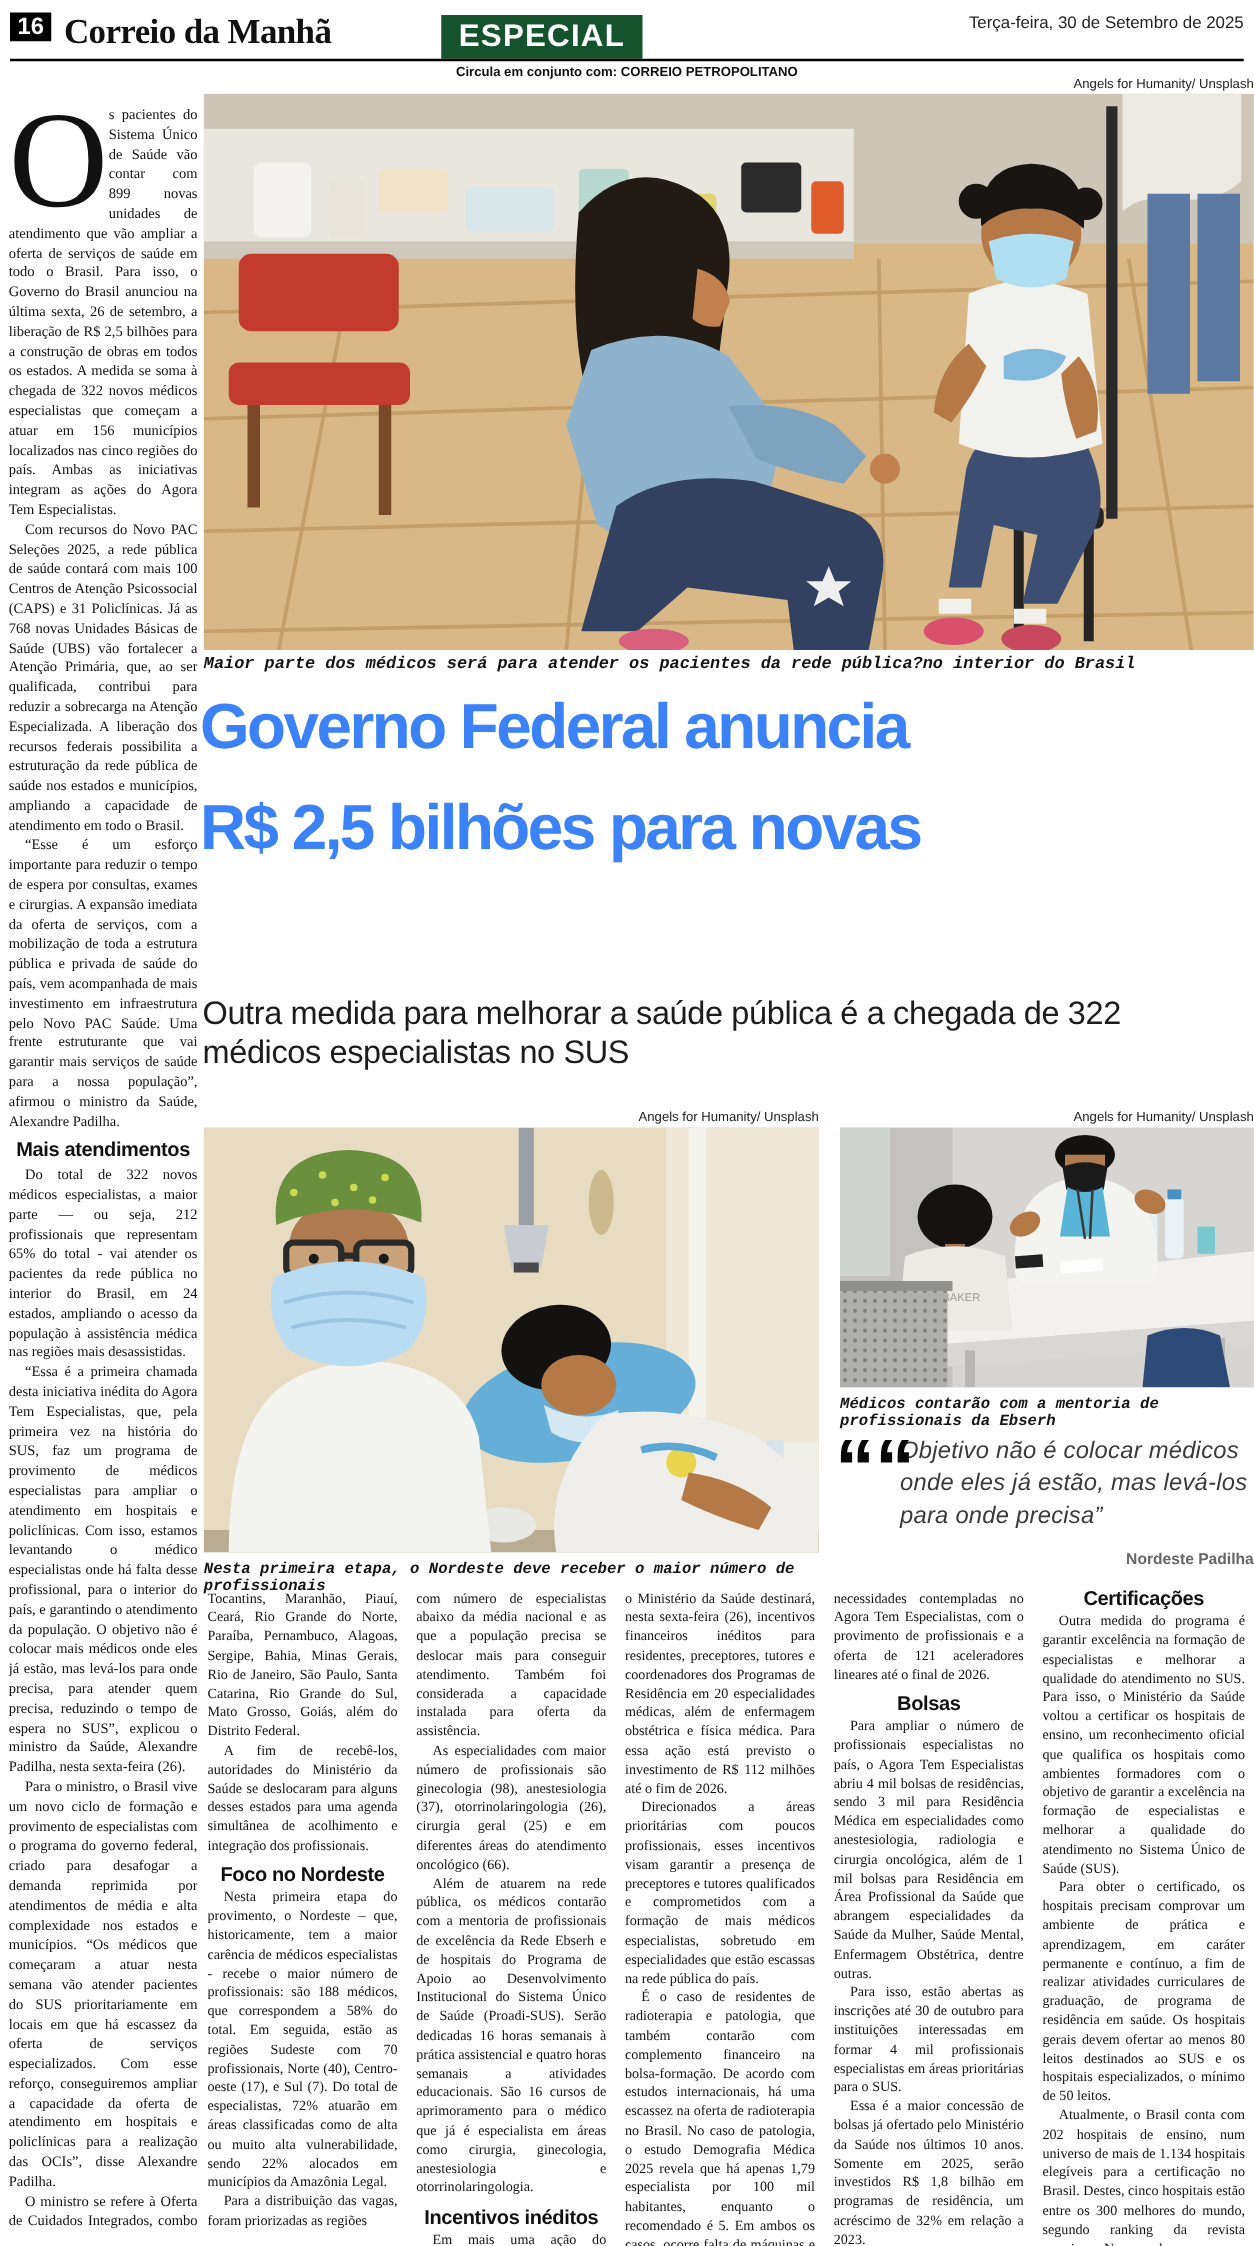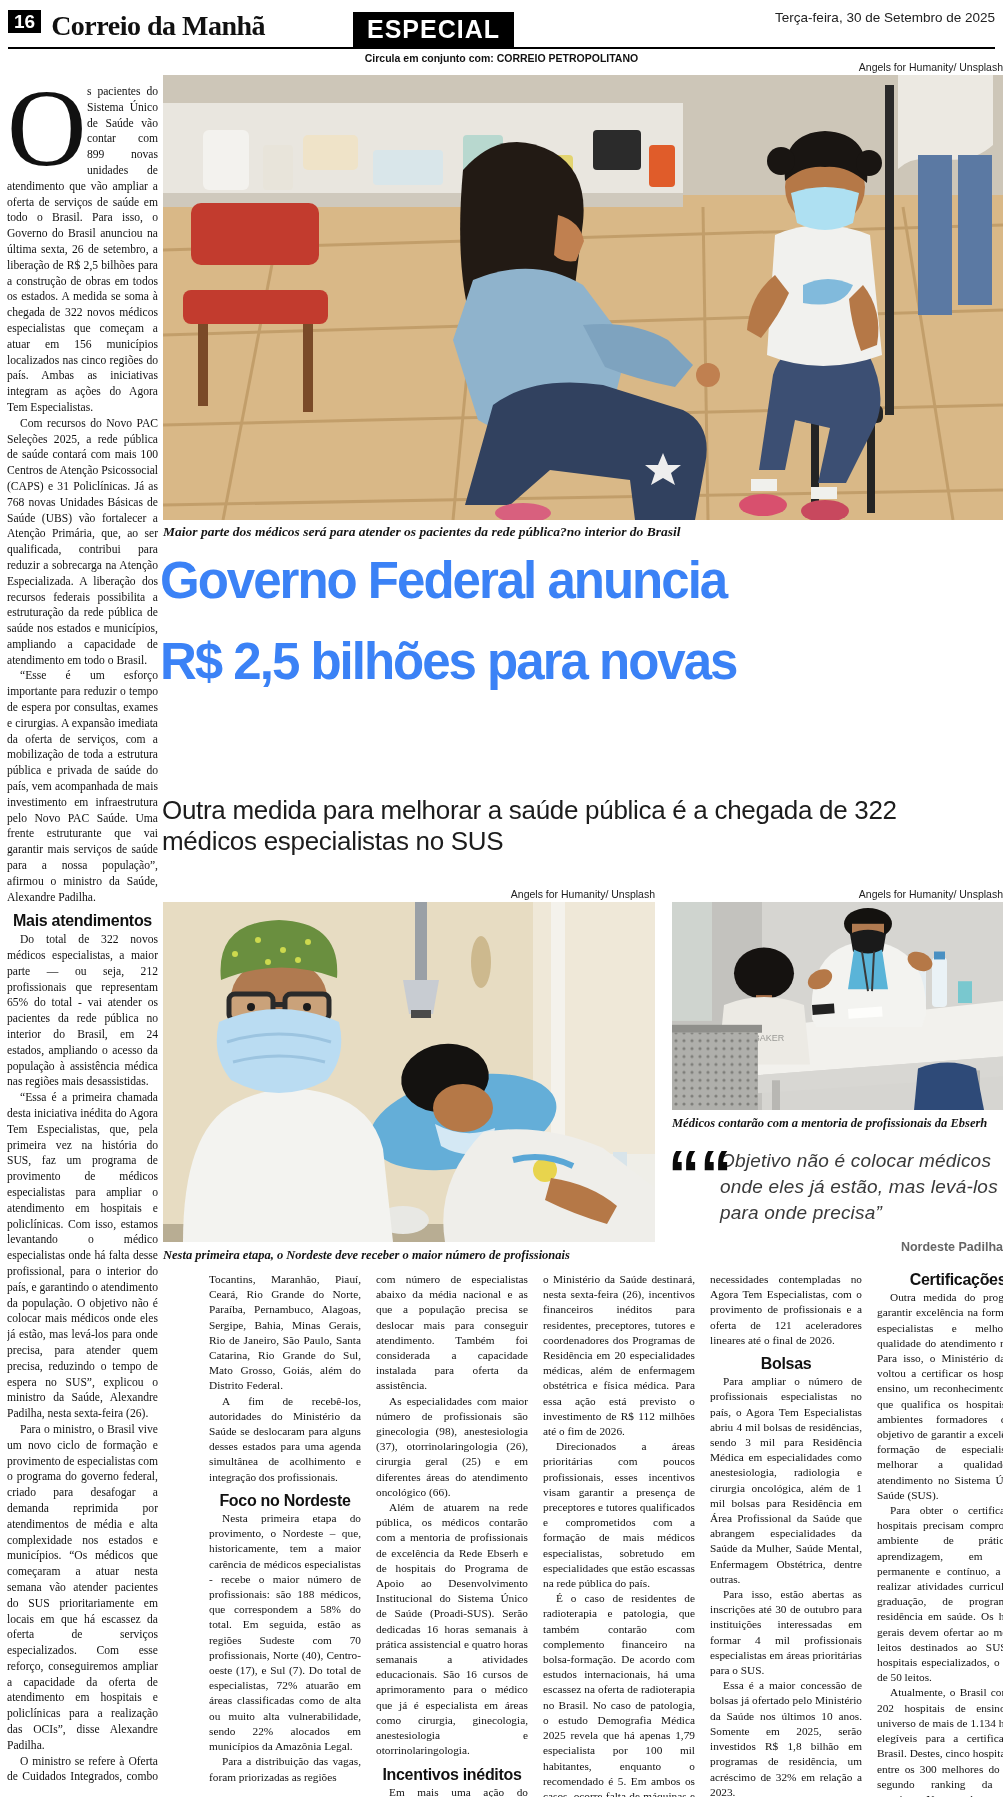--- a/index.html
+++ b/index.html
@@ -8,58 +8,58 @@
          font-family:"Liberation Serif", serif; color:#111; }
   #page { position:absolute; inset:0; }
 
   
   .hdr { position:absolute; top:10px; left:8px; right:8px; height:34px;
          display:flex; align-items:flex-start; }
   .pagenum { background:#000; color:#fff; font-family:"Liberation Sans",sans-serif;
              font-weight:bold; font-size:19px; padding:2px 6px; line-height:1; }
   .masthead { font-family:"Liberation Serif",serif; font-weight:bold; font-size:28px;
               letter-spacing:-0.5px; margin-left:10px; white-space:nowrap; }
-  .section-banner { position:absolute; left:345px; top:2px; background:#000000; color:#fff;
+  .section-banner { position:absolute; left:345px; top:2px; background:#14532d; color:#fff;
               font-family:"Liberation Sans",sans-serif; font-weight:bold; font-size:25px;
               padding:3px 14px; letter-spacing:1px; }
   .dateline { margin-left:auto; font-family:"Liberation Sans",sans-serif; font-size:13.5px;
               color:#222; white-space:nowrap; }
   .hdr-rule { position:absolute; top:47px; left:8px; right:8px; height:2px; background:#000; }
   .strapline { position:absolute; top:52px; left:0; right:0; text-align:center;
                font-family:"Liberation Sans",sans-serif; font-weight:bold; font-size:10.5px; }
 
   
   .credit { position:absolute; font-family:"Liberation Sans",sans-serif; font-size:10.5px;
             color:#222; text-align:right; }
 
   
   .photo { position:absolute; overflow:hidden; background:#ddd; }
   .photo svg { display:block; width:100%; height:100%; }
 
   
-  .caption { position:absolute; font-family:Liberation Serif, serif; font-style:italic;
+  .caption { position:absolute; font-family:Liberation Mono, monospace; font-style:italic;
              font-weight:600; color:#151515; }
 
   
   .headline { position:absolute; left:160px; top:540px; width:843px;
               font-family:"Liberation Sans",sans-serif; font-weight:bold;
               font-size:51px; line-height:81px; letter-spacing:-2px; color:#3b82f6; }
   .deck { position:absolute; left:162px; top:795px; width:740px;
           font-family:"Liberation Sans",sans-serif; font-size:26px; line-height:31px;
           letter-spacing:-0.3px; color:#1c1c1c; }
 
   
   .col { position:absolute; text-align:justify; font-size:11.6px; line-height:15.8px;
          overflow:hidden; hyphens:auto; }
   .col p { text-indent:13px; }
   .col p.noindent { text-indent:0; }
   .col h3 { font-family:"Liberation Sans",sans-serif; font-size:16px; font-weight:bold;
             margin:8px 0 3px; text-align:center; letter-spacing:-0.3px; }
   #col1 { left:7px; top:84px; width:151px; height:1700px; }
-  .bcol { top:1272px; width:152px; height:525px; font-size:11.3px; line-height:15.2px;margin-left:43px; }
+  .bcol { top:1272px; width:152px; height:525px; font-size:11.3px; line-height:15.2px; }
   #col2 { left:166px; } #col3 { left:333px; } #col4 { left:500px; }
   #col5 { left:667px; } #col6 { left:834px; width:162px; }
   .dropcap { float:left; width:76px; height:78px; font-size:110px; line-height:0.78;
              font-family:"Liberation Serif",serif; margin:2px 4px 0 0; }
 
   
   .pullquote { position:absolute; left:668px; top:1148px; width:335px; }
   .pq-mark { position:absolute; left:0; top:-6px; font-family:"Liberation Sans",sans-serif;
              font-weight:bold; font-size:64px; line-height:1; color:#0a0a0a; }
   .pq-text { margin-left:52px; font-family:"Liberation Sans",sans-serif; font-style:italic;

